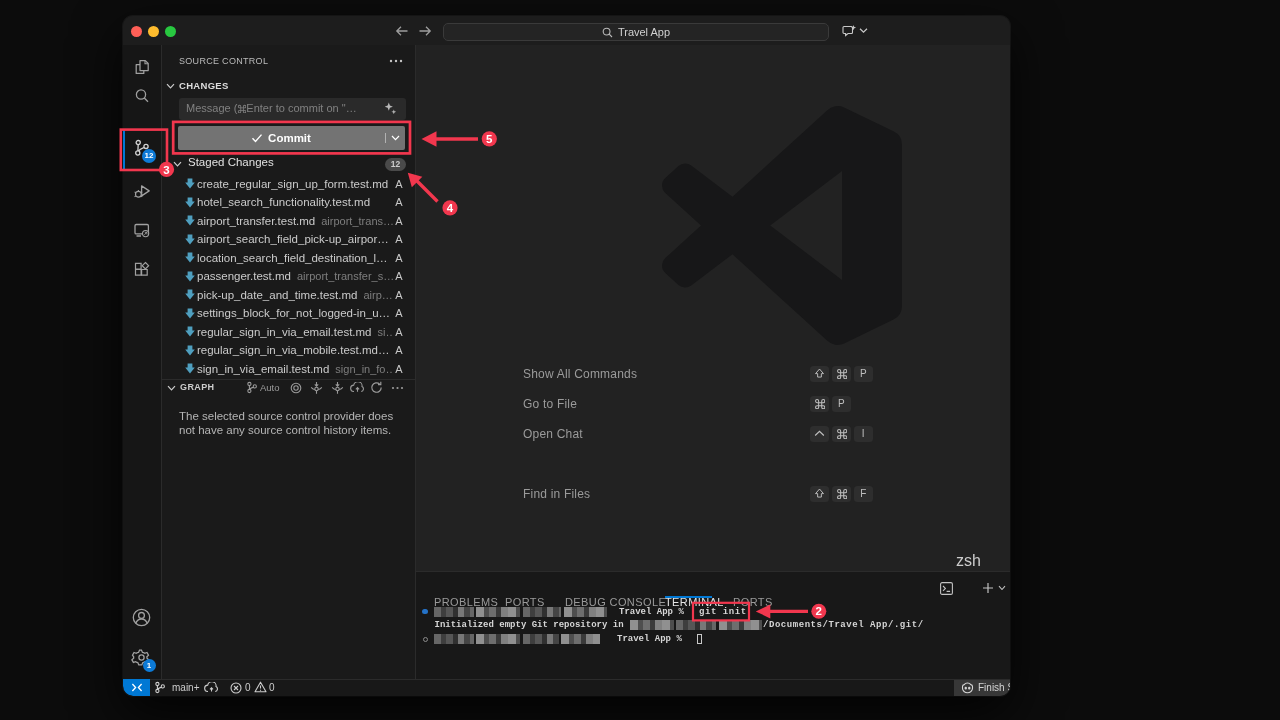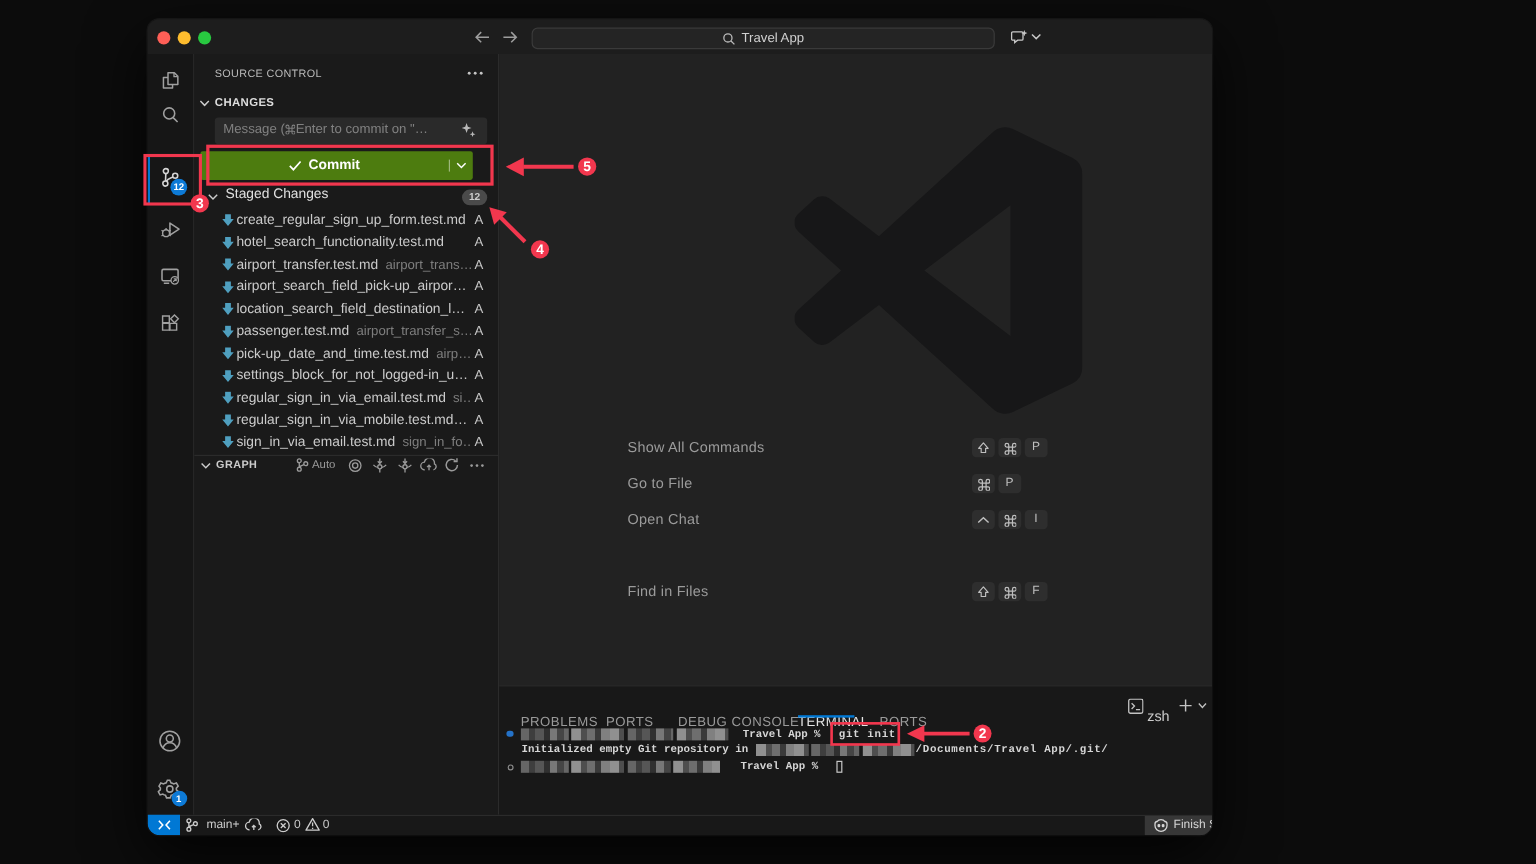--- a/index.html
+++ b/index.html
@@ -174,21 +174,21 @@
   <div class="abs" style="left:56px;top:82px;width:227px;height:21.5px;background:#2a2a2a;border-radius:3px"></div>
   <div class="abs" style="left:63px;top:86px;font-size:11px;color:#818181;white-space:nowrap">Message (<svg width="9" height="9" viewBox="0 0 16 16" style="display:inline-block;vertical-align:-1px">
         <path d="M4.5 1.5a3 3 0 0 0-3 3 3 3 0 0 0 3 3H6v3H4.5a3 3 0 1 0 3 3V12h3v1.5a3 3 0 1 0 3-3H12v-3h1.5a3 3 0 1 0-3-3V6h-3V4.5a3 3 0 0 0-3-3zm0 1.5A1.5 1.5 0 0 1 6 4.5V6H4.5a1.5 1.5 0 0 1-1.5-1.5A1.5 1.5 0 0 1 4.5 3zm7.5 1.5A1.5 1.5 0 0 1 13.5 3 1.5 1.5 0 0 1 15 4.5 1.5 1.5 0 0 1 13.5 6H12zM7.5 7.5h3v3h-3zM6 12v1.5A1.5 1.5 0 0 1 4.5 15 1.5 1.5 0 0 1 3 13.5 1.5 1.5 0 0 1 4.5 12zm6 0h1.5a1.5 1.5 0 0 1 1.5 1.5 1.5 1.5 0 0 1-1.5 1.5A1.5 1.5 0 0 1 12 13.5z" fill="#818181"></path>
       </svg>Enter to commit on "…</div>
   <div class="iconc" style="left:261px;top:86px;width:13px;height:13px">
     <svg width="13" height="13" viewBox="0 0 13 13">
         <path d="M4.8 0.6l1.1 3 3 1.1-3 1.1-1.1 3-1.1-3-3-1.1 3-1.1z" fill="#b9b9b9"></path>
         <path d="M9.8 7.4l.65 1.75 1.75.65-1.75.65-.65 1.75-.65-1.75-1.75-.65 1.75-.65z" fill="#b9b9b9"></path>
       </svg>
   </div>
-  <div class="abs" style="left:44px;top:110px;width:227px;height:24px;background:#4d7c0f;border-radius:2px">
+  <div class="abs" style="left:55px;top:110px;width:227px;height:24px;background:#737373;border-radius:2px">
     <div style="position:absolute;left:0;top:0;width:206px;height:24px;display:flex;align-items:center;justify-content:center">
       <svg width="12" height="10" viewBox="0 0 12 10" style="margin-right:5px">
           <path d="M1.5 5.2L4.5 8.4 10.5 1.6" stroke="#fff" stroke-width="1.4" fill="none"></path>
         </svg>
       <span style="color:#fff;font-size:11.5px;font-weight:bold">Commit</span>
     </div>
     <div style="position:absolute;left:206.5px;top:7px;width:1px;height:10px;background:rgba(255,255,255,.45)"></div>
     <svg width="9" height="6" viewBox="0 0 9 6" style="position:absolute;left:212.5px;top:9px">
         <path d="M1 1L4.5 4.6 8 1" stroke="#fff" stroke-width="1.2" fill="none"></path>
       </svg>
@@ -328,20 +328,21 @@
         <path d="M10.8 0.8v2.8H8" stroke="#9a9a9a" stroke-width="1.2" fill="none"></path>
       </svg>
   </div>
   <div class="iconc" style="left:268px;top:370px;width:13px;height:4px">
     <svg width="13" height="4" viewBox="0 0 13 4">
         <circle cx="2" cy="2" r="1.1" fill="#9a9a9a"></circle>
         <circle cx="6.5" cy="2" r="1.1" fill="#9a9a9a"></circle>
         <circle cx="11" cy="2" r="1.1" fill="#9a9a9a"></circle>
       </svg>
   </div>
+  <div class="abs" style="left:56px;top:392.5px;width:228px;font-size:11.5px;line-height:14.5px;color:#b5b5b5">The selected source control provider does not have any source control history items.</div>
 
   <svg class="abs" style="left:539px;top:88px" width="240" height="243" viewBox="0 0 24 24">
       <path fill="#171718" d="M23.15 2.587L18.21.21a1.494 1.494 0 0 0-1.705.29l-9.46 8.63-4.12-3.128a.999.999 0 0 0-1.276.057L.327 7.261A1 1 0 0 0 .326 8.74L3.899 12 .326 15.26a1 1 0 0 0 .001 1.479L1.65 17.94a.999.999 0 0 0 1.276.057l4.12-3.128 9.46 8.63a1.492 1.492 0 0 0 1.704.29l4.942-2.377A1.5 1.5 0 0 0 24 20.06V3.939a1.5 1.5 0 0 0-.85-1.352zm-5.146 14.861L10.826 12l7.178-5.448v10.896z"></path>
     </svg>
 
   <div class="scut" style="left:400px;top:349px"><span class="lab">Show All Commands</span><span class="key">
         <svg width="11" height="11" viewBox="0 0 16 16">
           <path d="M8 1.5L2.2 8.2h3.1v5h5.4v-5h3.1z" stroke="#bfbfbf" stroke-width="1.4" fill="none" stroke-linejoin="round"></path>
         </svg>
       </span><span class="key">
@@ -379,21 +380,21 @@
   <div class="tab" style="left:542px;color:#e5e5e5">TERMINAL</div>
   <div class="abs" style="left:542px;top:580px;width:47px;height:2px;background:#0078d4"></div>
   <div class="tab" style="left:610px">PORTS</div>
 
   <div class="iconc" style="left:817px;top:565.5px;width:13px;height:13px">
     <svg width="13" height="13" viewBox="0 0 13 13">
         <rect x="0.6" y="0.6" width="11.8" height="11.8" rx="1.5" stroke="#c2c2c2" stroke-width="1.1" fill="none"></rect>
         <path d="M3 4l2.4 2.4L3 8.8M6.6 9.4h3.5" stroke="#c2c2c2" stroke-width="1.1" fill="none"></path>
       </svg>
   </div>
-  <div class="abs" style="left:833px;top:574px;font-size:12px;color:#cccccc">zsh</div>
+  <div class="abs" style="left:833px;top:536px;font-size:16px;color:#cccccc">zsh</div>
   <div class="iconc" style="left:859px;top:566px;width:12px;height:12px">
     <svg width="12" height="12" viewBox="0 0 12 12">
         <path d="M6 1v10M1 6h10" stroke="#c2c2c2" stroke-width="1.2"></path>
       </svg>
   </div>
   <div class="iconc" style="left:875px;top:569px;width:8px;height:6px">
     <svg width="8" height="6" viewBox="0 0 8 6">
         <path d="M1 1.2L4 4.5 7 1.2" stroke="#c2c2c2" stroke-width="1.1" fill="none"></path>
       </svg>
   </div>

